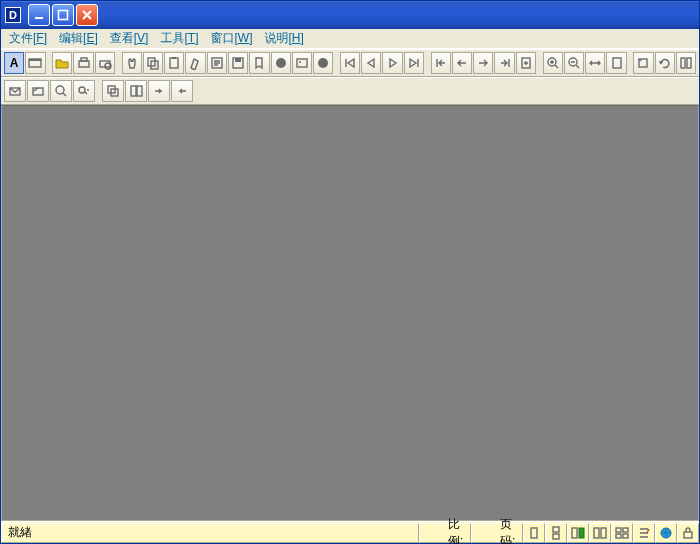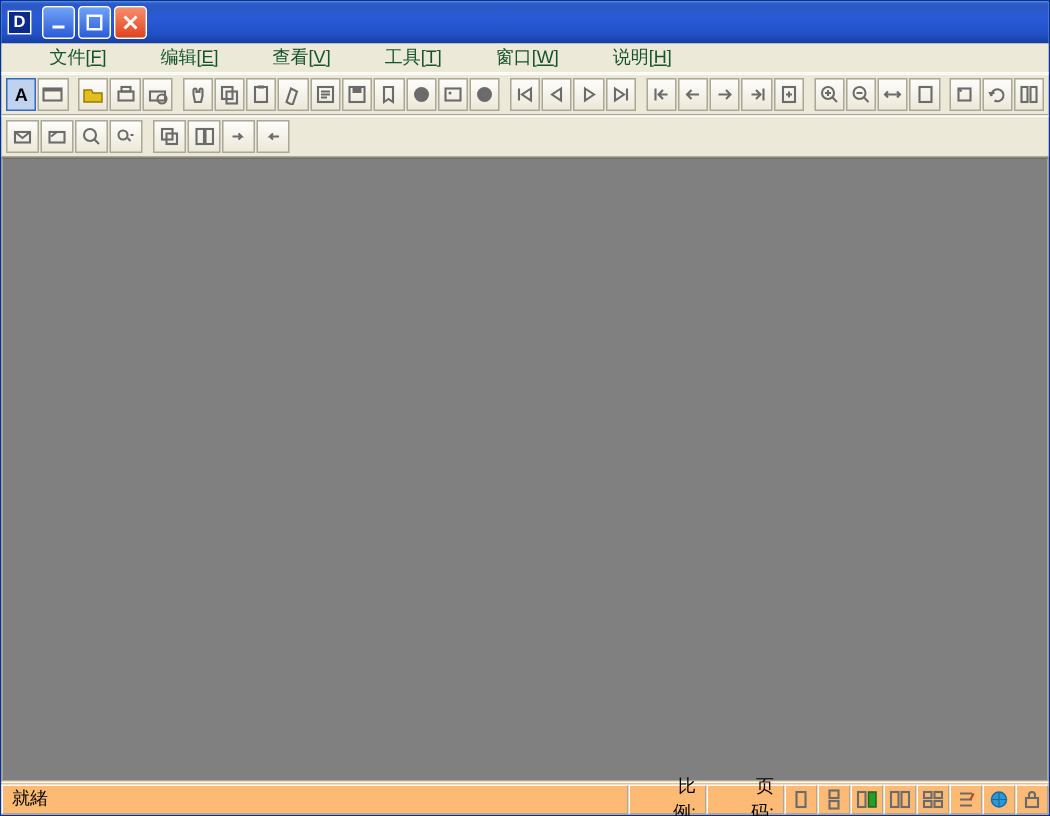--- a/index.html
+++ b/index.html
@@ -10,38 +10,38 @@
   .titlebar { height: 28px; background: linear-gradient(to bottom, #3a79e6 0%, #2b58c4 6%, #2a5bd7 40%, #1f4fc2 80%, #173e9e 100%); display: flex; align-items: center; padding: 0 3px 0 4px; color: #fff; font-weight: bold; font-size: 13px; }
   .titlebar .app-icon { width: 16px; height: 16px; background: #0a2a8a; border: 1px solid #fff; margin-right: 5px; display:flex; align-items:center; justify-content:center; color:#fff; font-size:11px; font-weight:bold; }
   .titlebar .title { flex: 1; text-shadow: 1px 1px 1px #0a2a6a; }
   .winbtn { width: 22px; height: 22px; margin-left: 2px; border: 1px solid #fff; border-radius: 3px; display:flex; align-items:center; justify-content:center; color:#fff; font-weight:bold; font-size:12px; }
   .winbtn.min, .winbtn.max { background: linear-gradient(to bottom, #6fa3f7, #2a5bd7); }
   .winbtn.close { background: linear-gradient(to bottom, #f88e6d, #e0431d); }
   .winbtn svg { width:12px; height:12px; }
 
   
   .menubar { height: 20px; background: #ece9d8; display: flex; align-items: center; padding: 0 2px; border-bottom: 1px solid #fff; }
-  .menuitem { padding: 2px 6px; color: #14532d; cursor: default; margin-left: 24px; }
+  .menuitem { padding: 2px 6px; color: #0369a1; cursor: default; }
   .menuitem .accel { text-decoration: underline; }
 
   
   .toolbar { background: #ece9d8; display: flex; align-items: center; padding: 2px 3px; gap: 1px; border-top: 1px solid #fff; border-bottom: 1px solid #aca899; flex-wrap: nowrap; }
   .tb-btn { width: 22px; height: 22px; border: 1px solid #aca899; background: linear-gradient(to bottom, #fdfdfb, #ece9d8); display:flex; align-items:center; justify-content:center; cursor:default; }
   .tb-btn.active { border: 1px solid #316ac5; background: #c1d2ee; }
   .tb-sep { width: 5px; height: 22px; }
   .tb-btn svg { width: 14px; height: 14px; }
   .ico-stroke { stroke:#6b6b6b; stroke-width:1.4; fill:none; }
   .ico-fill { fill:#6b6b6b; }
   .ico-yellow { fill:#e0c020; stroke:#9a7a00; stroke-width:1; }
 
   
   .docarea { flex:1; background: #808080; border: 1px solid #aca899; border-top:1px solid #716f64; margin:0; }
 
   
-  .statusbar { height: 22px; background: #fdba74; border-top: 1px solid #fff; display:flex; align-items:center; font-size:12px;text-align:right; }
+  .statusbar { height: 22px; background: #fef9c3; border-top: 1px solid #fff; display:flex; align-items:center; font-size:12px; }
   .status-cell { height: 20px; border: 1px solid #aca899; border-left:1px solid #fff; border-top:1px solid #fff; padding: 2px 6px; display:flex; align-items:center; }
   .status-ready { flex:1; }
   .status-label { width: 52px; padding-left: 28px; }
   .status-ico { width:22px; justify-content:center; padding:2px 2px; }
   .status-ico svg { width:14px; height:14px; }
 </style>
 </head>
 <body>
 
 <div class="window">

